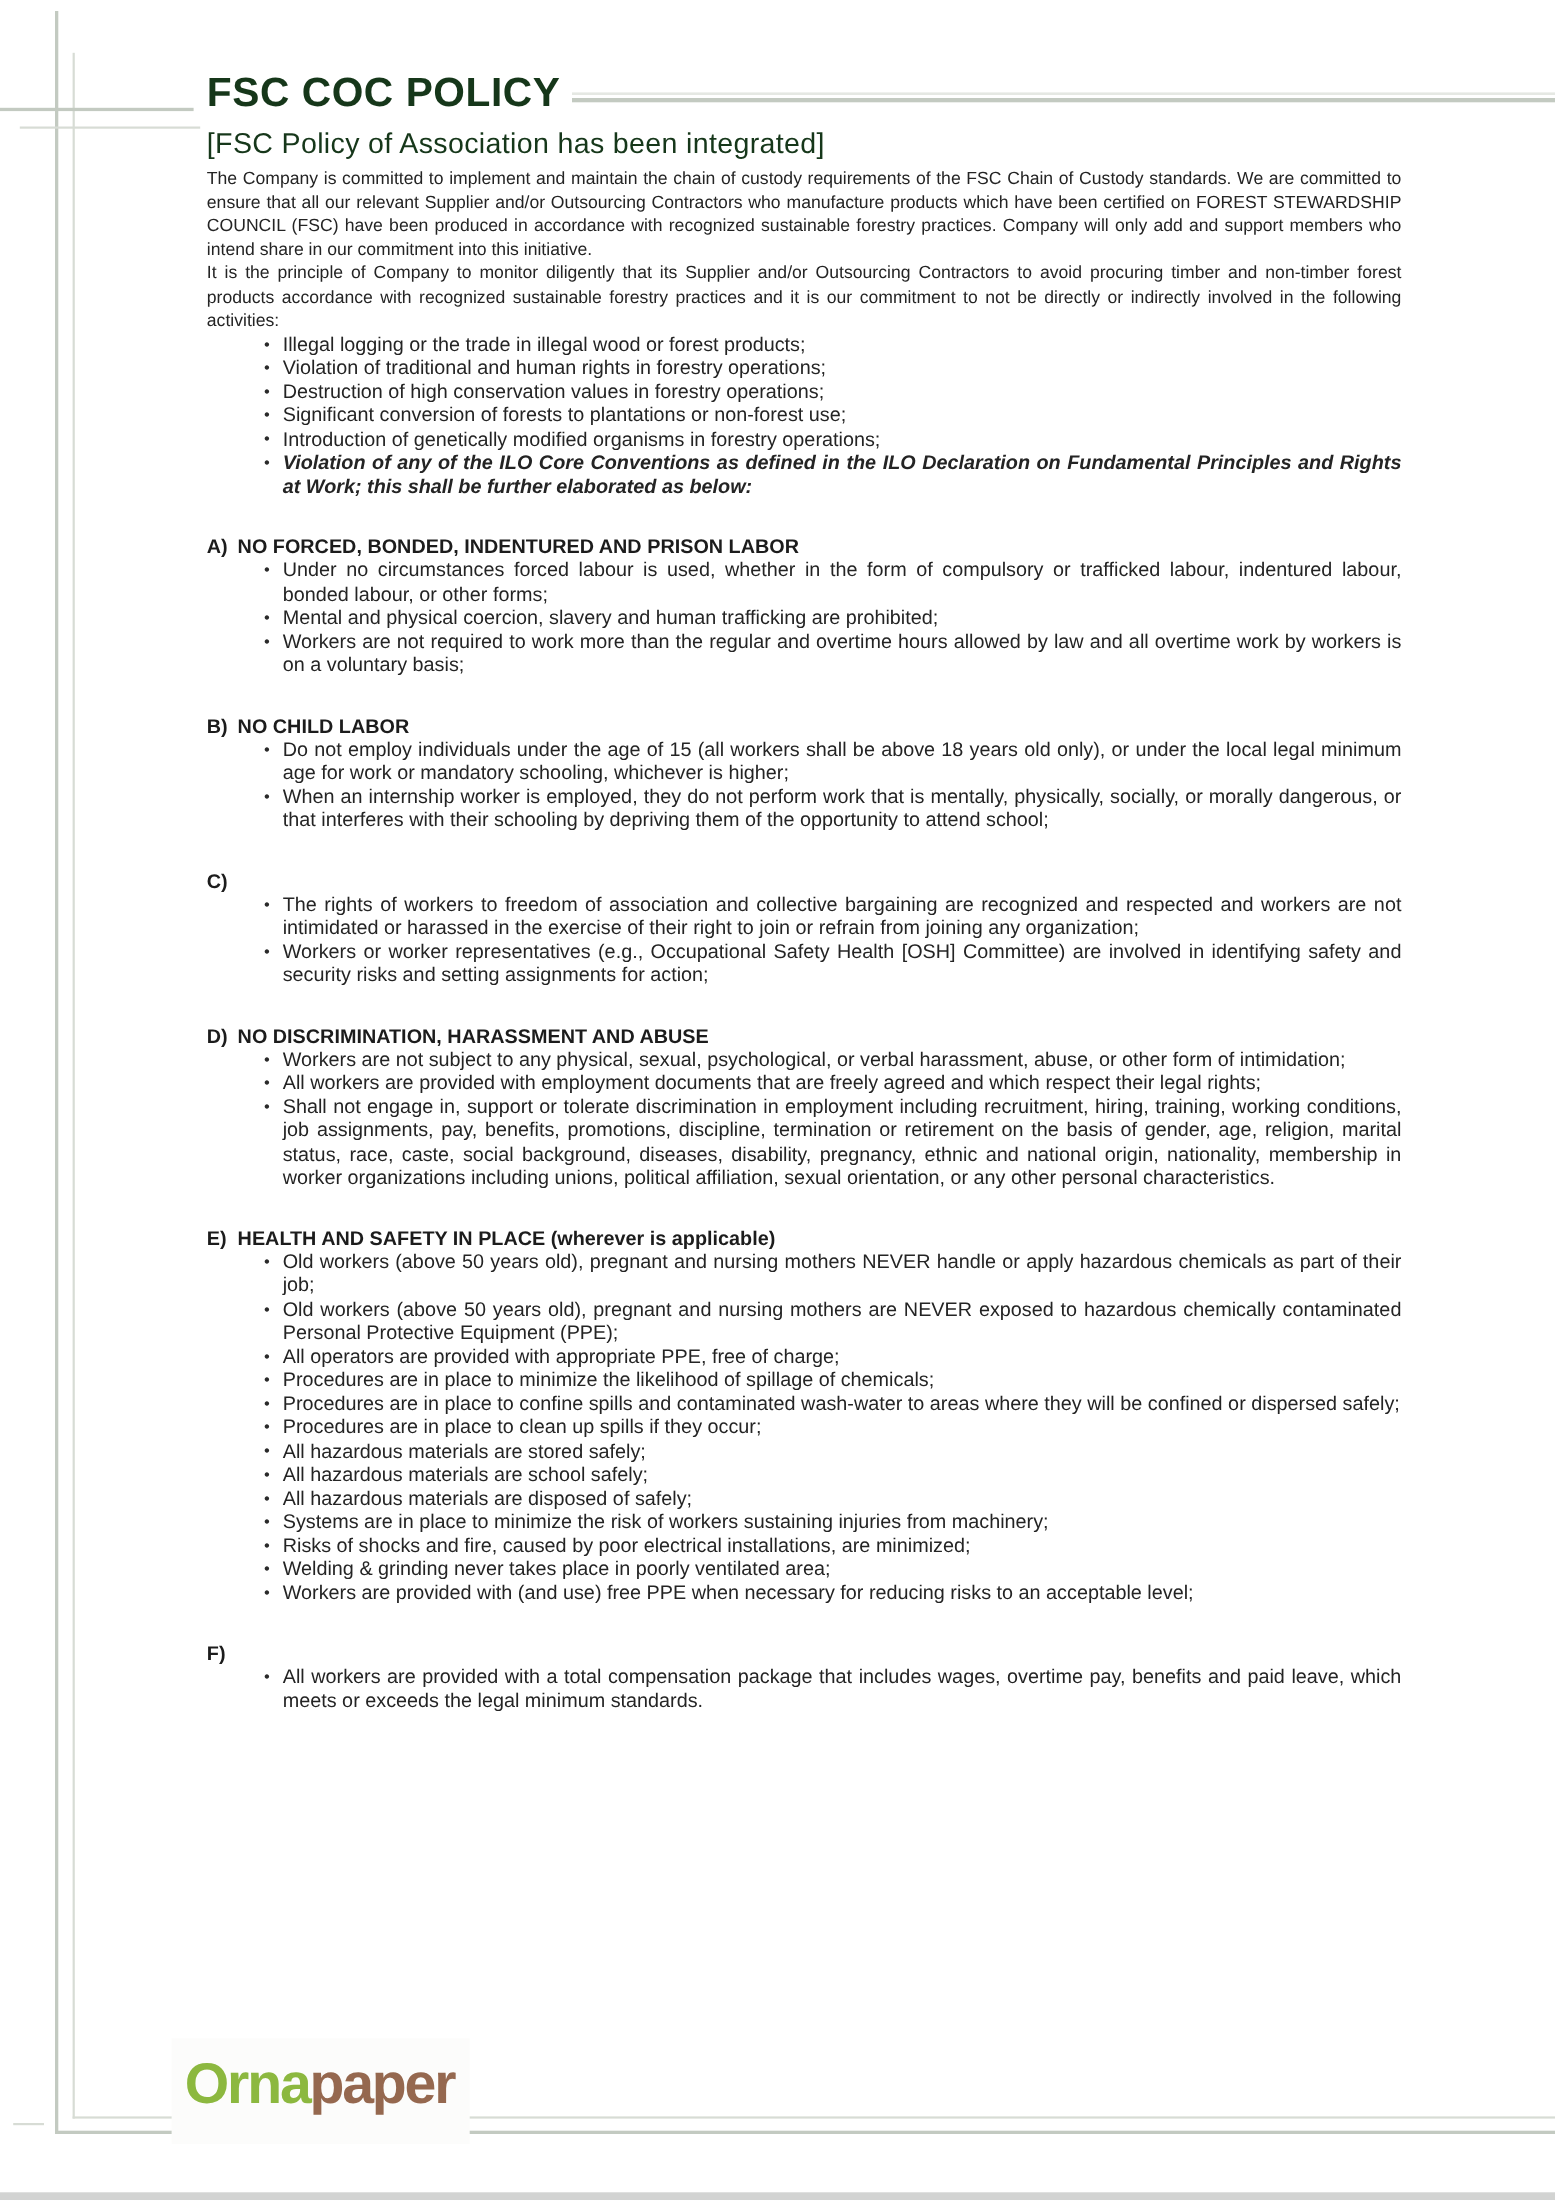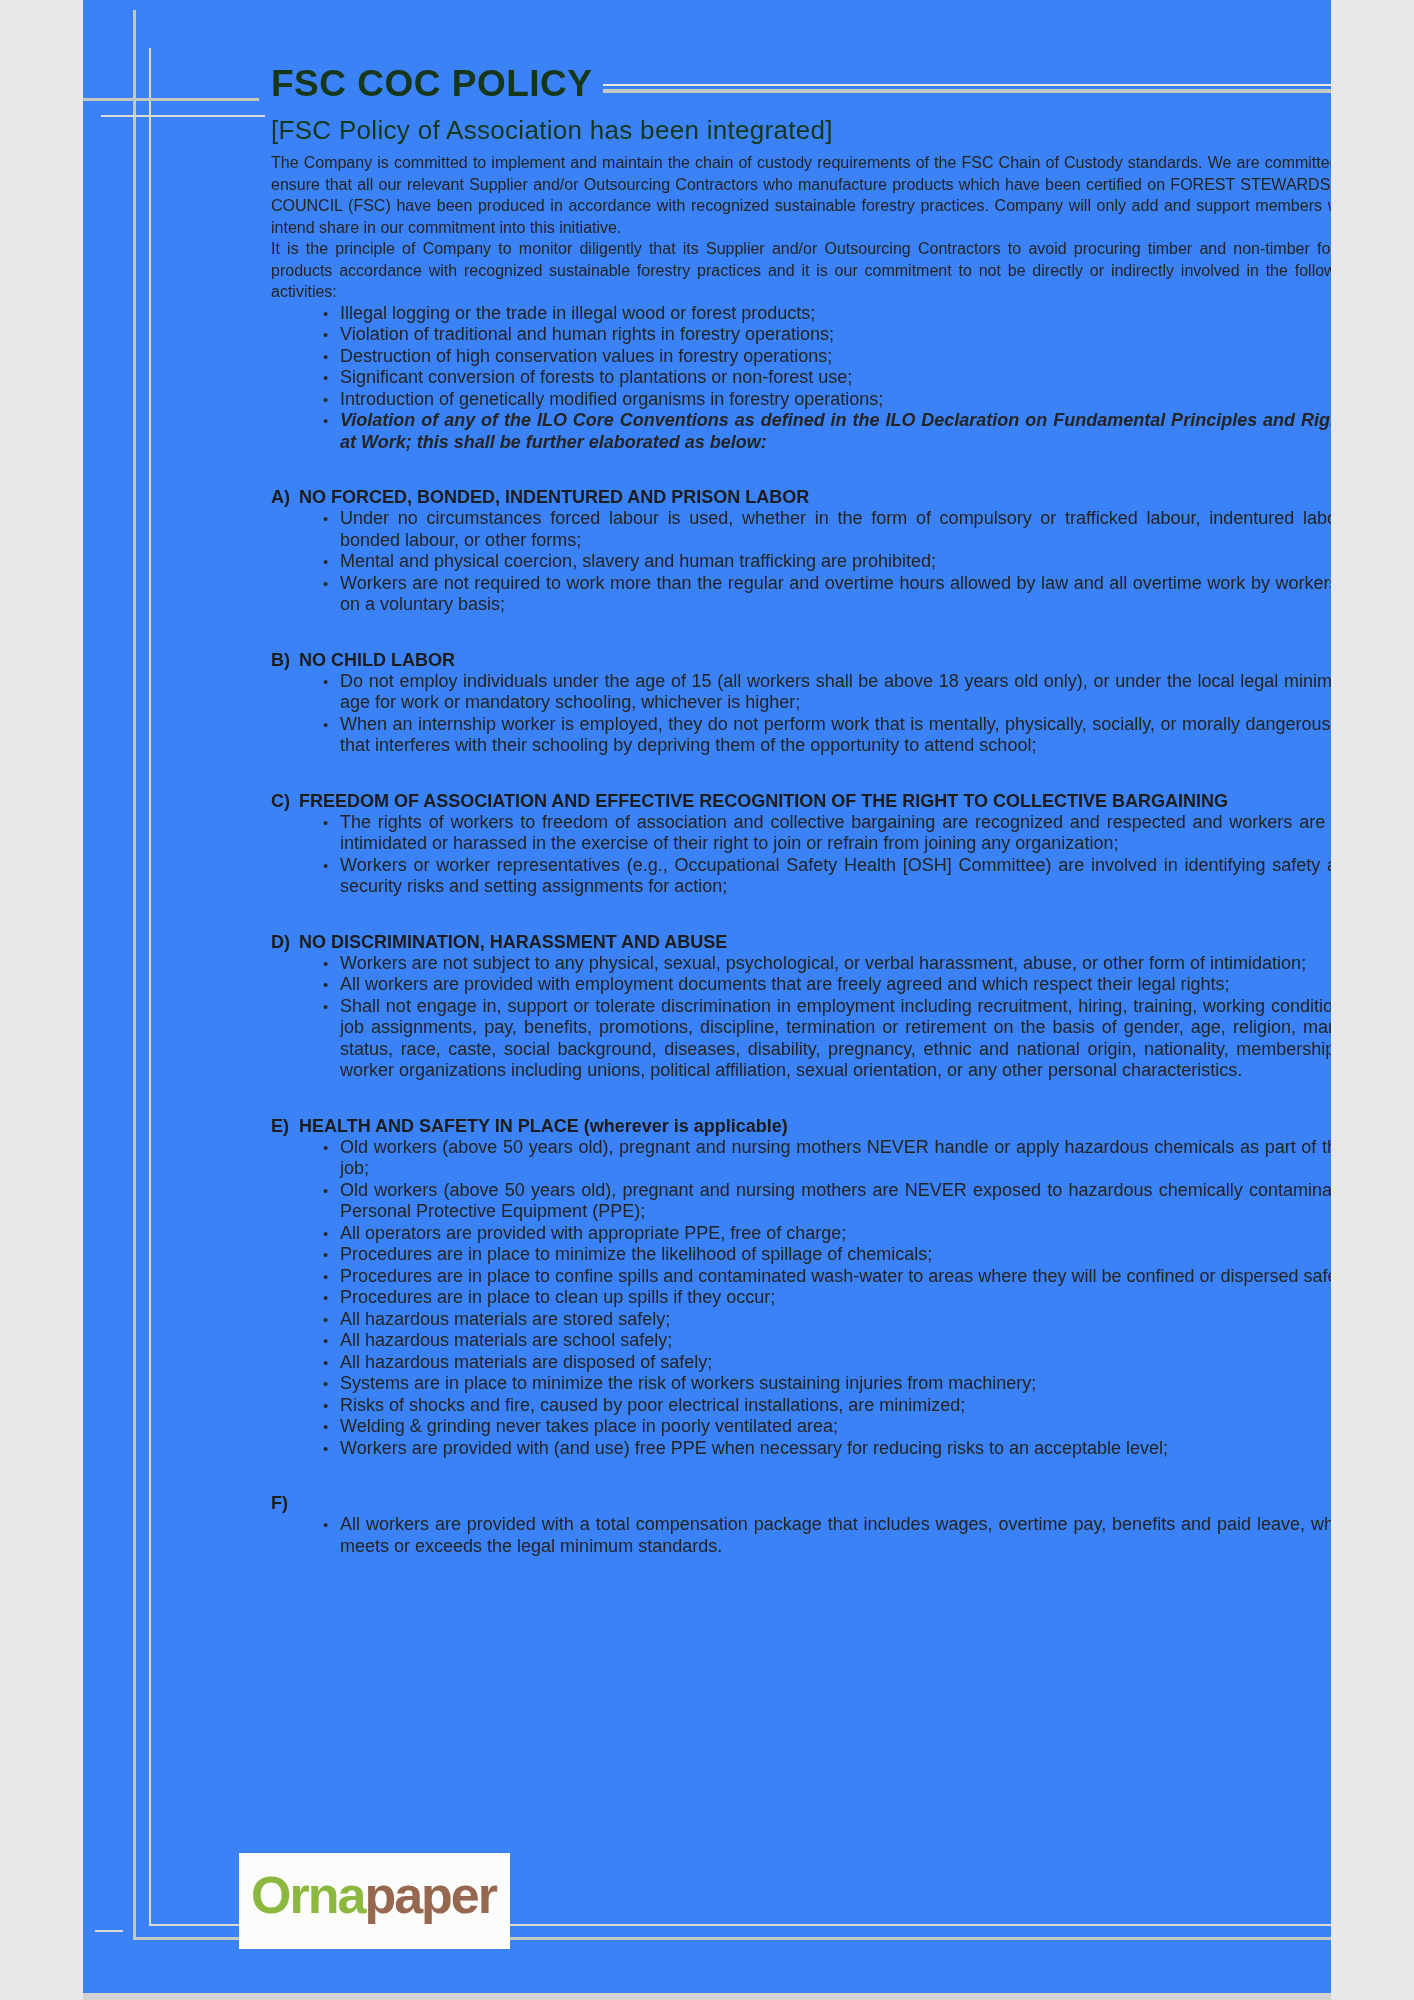--- a/index.html
+++ b/index.html
@@ -1,18 +1,18 @@
 <!DOCTYPE html>
 <html style="--title-green: #16371a; --logo-green: #8cb83f; --logo-brown: #95684f; --frame-gray: #c3cac1; --frame-gray-light: #d7dcd5;"><head>
 <meta charset="utf-8">
 <style>
   html,body{margin:0;padding:0;background:#e8e8e8;}
   .page{
-    position:relative;width:1248px;height:2000px;margin:0 auto;
-    background:#3b82f6;overflow:hidden;
+    position:relative;width:1414px;height:2000px;margin:0 auto;
+    background:#ffffff;overflow:hidden;
     font-family:"Liberation Sans","DejaVu Sans",sans-serif;
     color:#242424;
   }
   
   .vline-outer{position:absolute;left:50px;top:10px;width:3px;height:1929px;background:var(--frame-gray,#c3cac1);}
   .vline-inner{position:absolute;left:66px;top:48px;width:2px;height:1878px;background:var(--frame-gray-light,#d7dcd5);}
   .th1{position:absolute;top:98px;left:0;width:176px;height:3px;background:var(--frame-gray,#c3cac1);}
   .th2{position:absolute;top:115px;left:18px;width:164px;height:2px;background:var(--frame-gray-light,#d7dcd5);}
   .bh-light{position:absolute;top:1924px;left:66px;width:1348px;height:2px;background:var(--frame-gray-light,#d7dcd5);}
   .bh-dark{position:absolute;top:1937px;left:50px;width:1364px;height:3px;background:var(--frame-gray,#c3cac1);}
@@ -137,21 +137,20 @@
             </div>
             <div class="brow">
               <span class="marker">•</span>
               <div class="btext">When an internship worker is employed, they do not perform work that is mentally, physically, socially, or morally dangerous, or that interferes with their schooling by depriving them of the opportunity to attend school;</div>
             </div>
           </div>
         </section>
         <section class="section">
           <div class="sec-head">
             <span class="sec-label">C)</span>
-            <span class="sec-title">FREEDOM OF ASSOCIATION AND EFFECTIVE RECOGNITION OF THE RIGHT TO COLLECTIVE BARGAINING</span>
           </div>
           <div class="sec-bullets">
             <div class="brow">
               <span class="marker">•</span>
               <div class="btext">The rights of workers to freedom of association and collective bargaining are recognized and respected and workers are not intimidated or harassed in the exercise of their right to join or refrain from joining any organization;</div>
             </div>
             <div class="brow">
               <span class="marker">•</span>
               <div class="btext">Workers or worker representatives (e.g., Occupational Safety Health [OSH] Committee) are involved in identifying safety and security risks and setting assignments for action;</div>
             </div>

